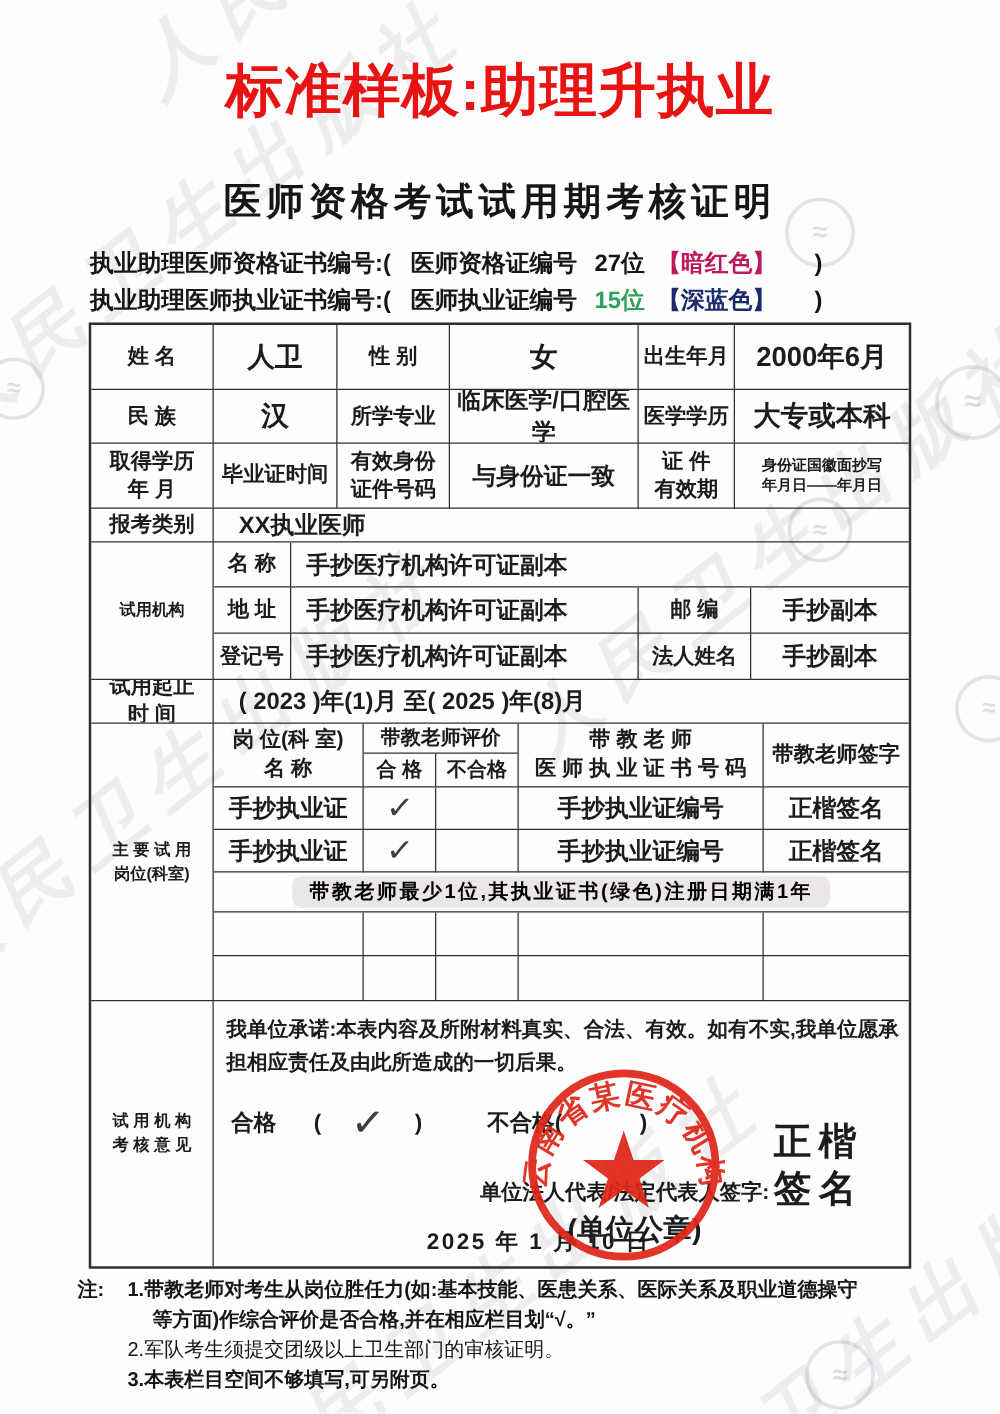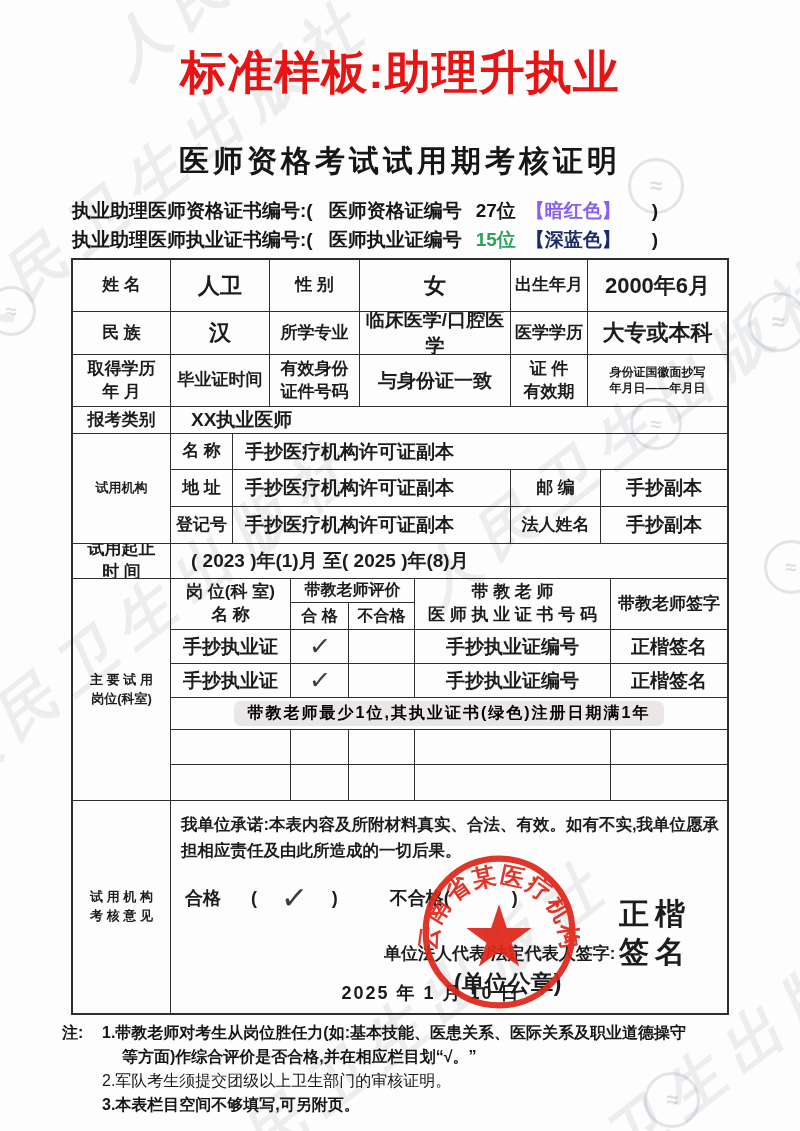--- a/index.html
+++ b/index.html
@@ -35,21 +35,21 @@
   }
   .cert-line {
     position:absolute; left:72px; width:586px; display:flex; align-items:baseline;
     font-size:19px; font-weight:bold; color:#161616;
   }
   .cl1 { top:198px; } .cl2 { top:227px; }
   .cert-line .lbl   { margin-left:16px; }
   .cert-line .digits{ margin-left:14px; }
   .cert-line .note  { margin-left:10px; }
   .cert-line .close { margin-left:auto; }
-  .dark-red  { color:#8b5cf6; }
+  .dark-red  { color:#be185d; }
   .dark-blue { color:#1b2a6b; }
   .green     { color:#2fa05a; }
 
   
   .tbl {
     position:absolute; left:71px; top:258px; width:658px; height:757px;
     border:2px solid #2f2f2f; display:flex; flex-direction:column;
     background:transparent;
   }
   .trow { display:flex; }

